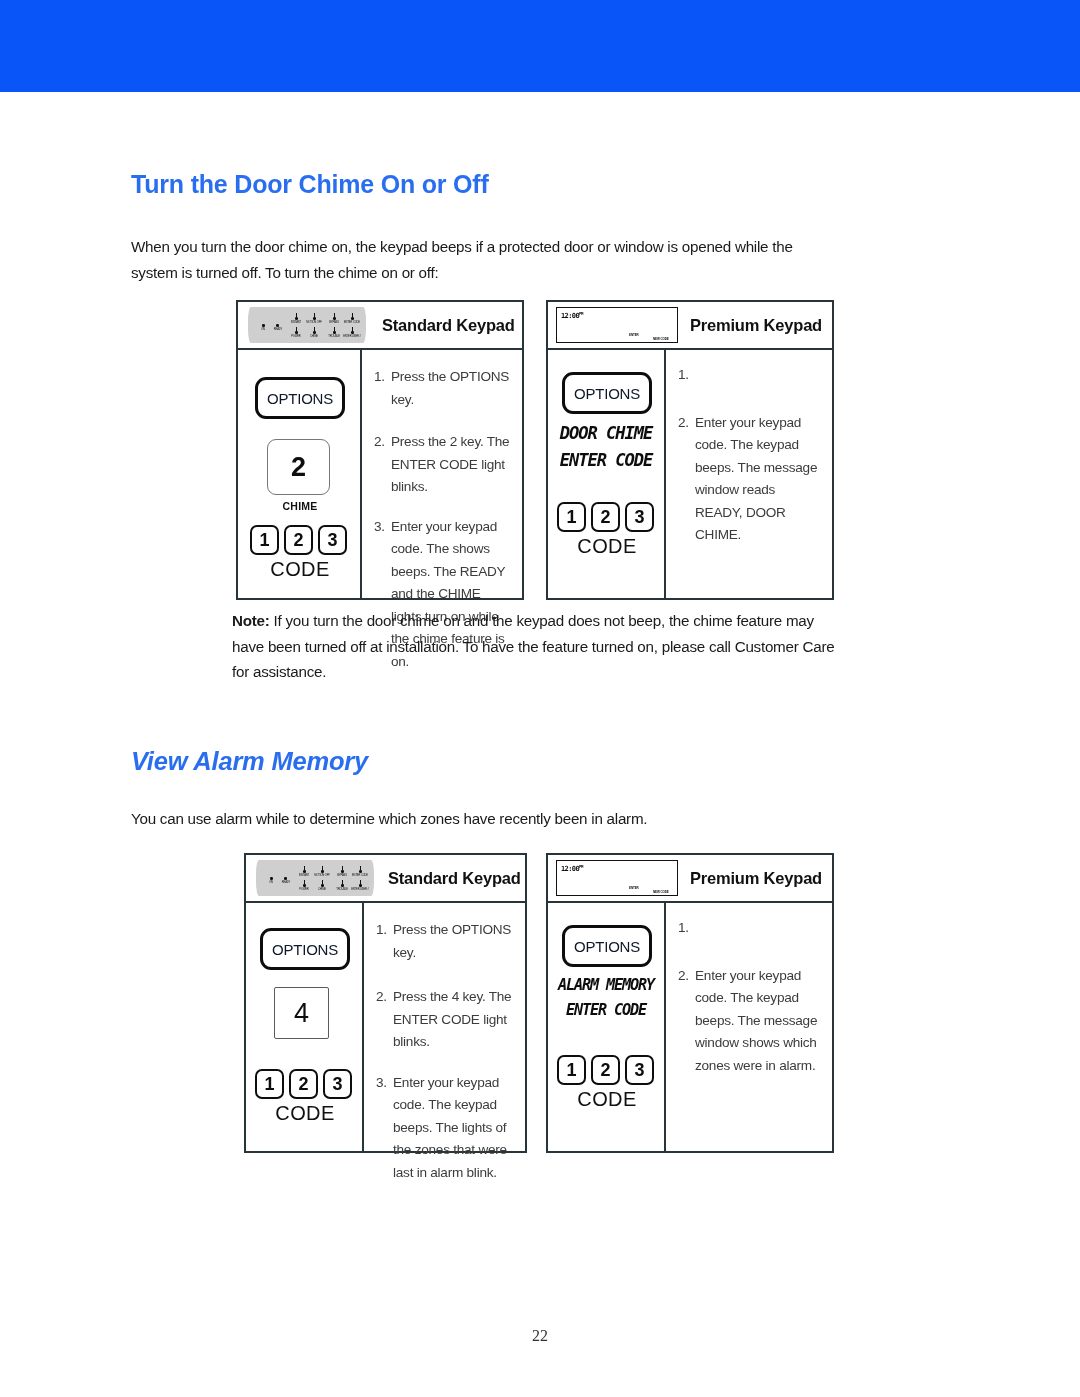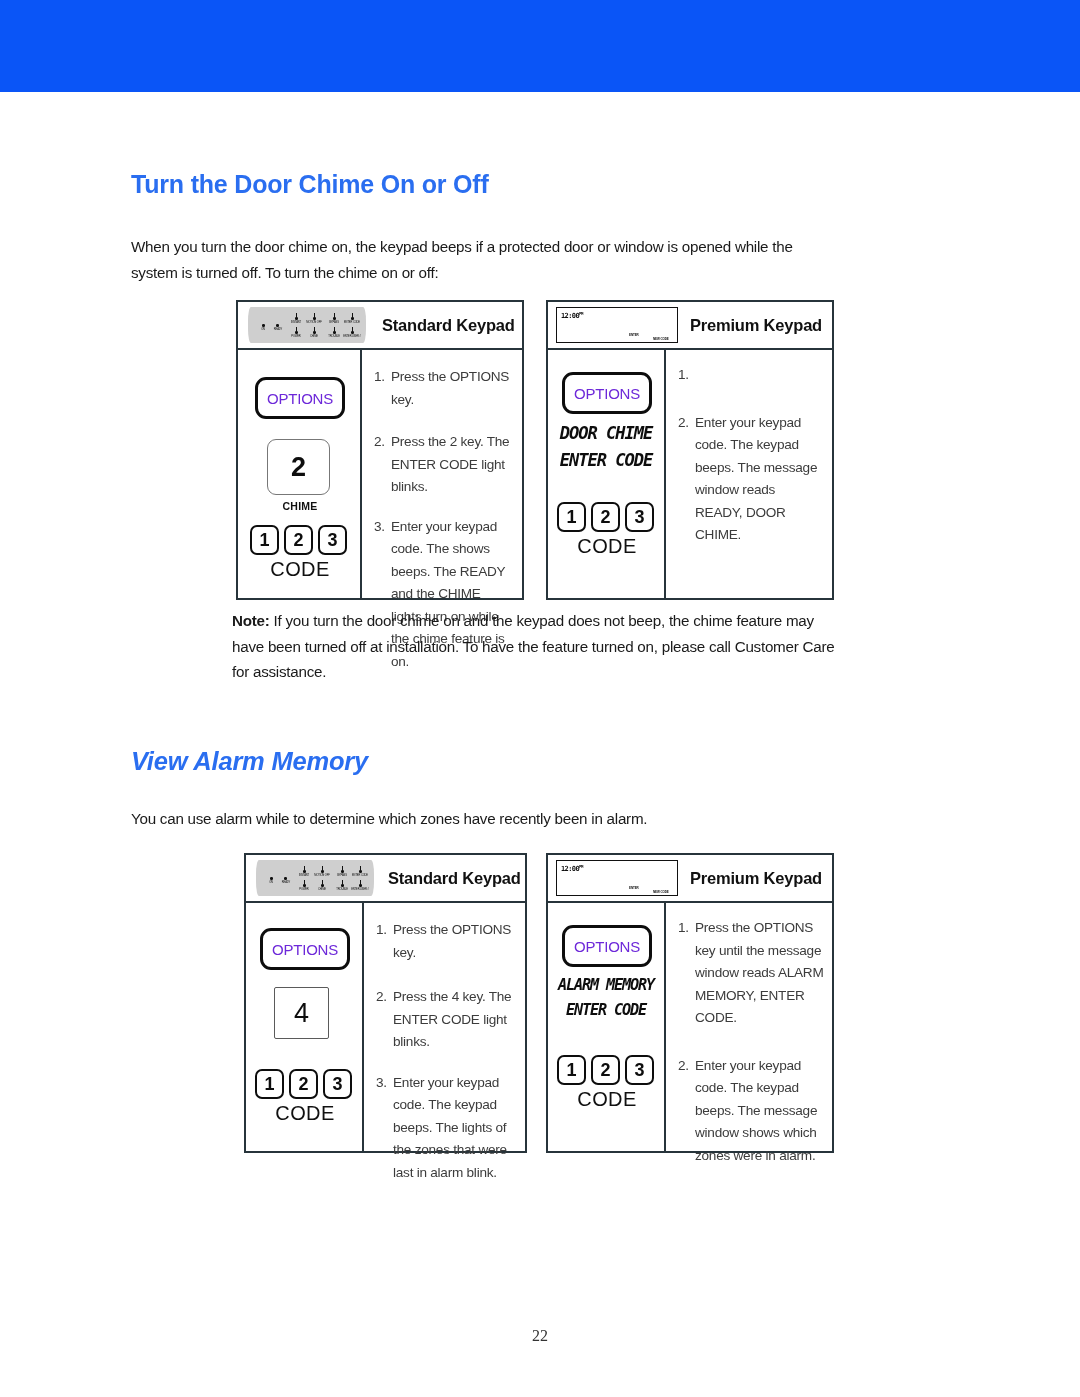--- a/index.html
+++ b/index.html
@@ -153,21 +153,21 @@
   
   .key-options {
     position: absolute;
     border: 3.5px solid #0d0d0d;
     border-radius: 11px;
     background: #fff;
     display: flex;
     align-items: center;
     justify-content: center;
     font-size: 15px;
-    color: #6d28d9;
+    color: #0f172a;
     letter-spacing: -0.2px;
   }
   .key-num-big {
     position: absolute;
     border: 1.6px solid #777;
     border-radius: 9px;
     background: #fff;
     display: flex;
     align-items: center;
     justify-content: center;
@@ -469,21 +469,20 @@
           <div class="key-small">2</div>
           <div class="key-small">3</div>
         </div>
         <div class="code-label" style="left:0; top:185px; width:118px;">CODE</div>
       </div>
 
       <div class="kp-col-right">
         <div class="steps" style="left:12px; top:14px; right:8px;">
           <div class="step" style="margin-bottom:25px;">
             <span class="step-num">1.</span>
-            <span class="step-txt">Press the OPTIONS key until the message window reads ALARM MEMORY, ENTER CODE.</span>
           </div>
           <div class="step">
             <span class="step-num">2.</span>
             <span class="step-txt">Enter your keypad code. The keypad beeps. The message window shows which zones were in alarm.</span>
           </div>
         </div>
       </div>
     </div>
   </div>
 

